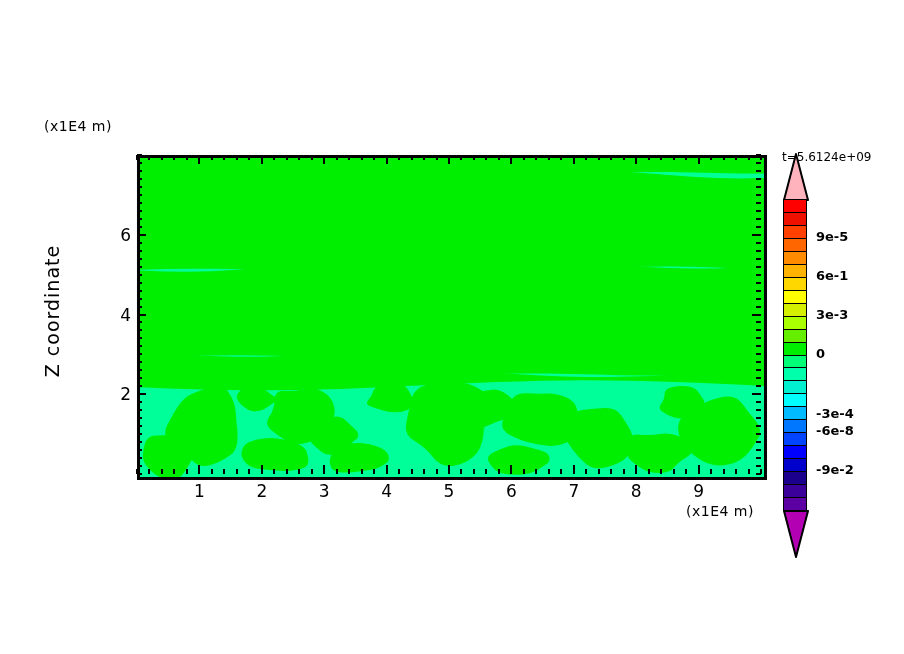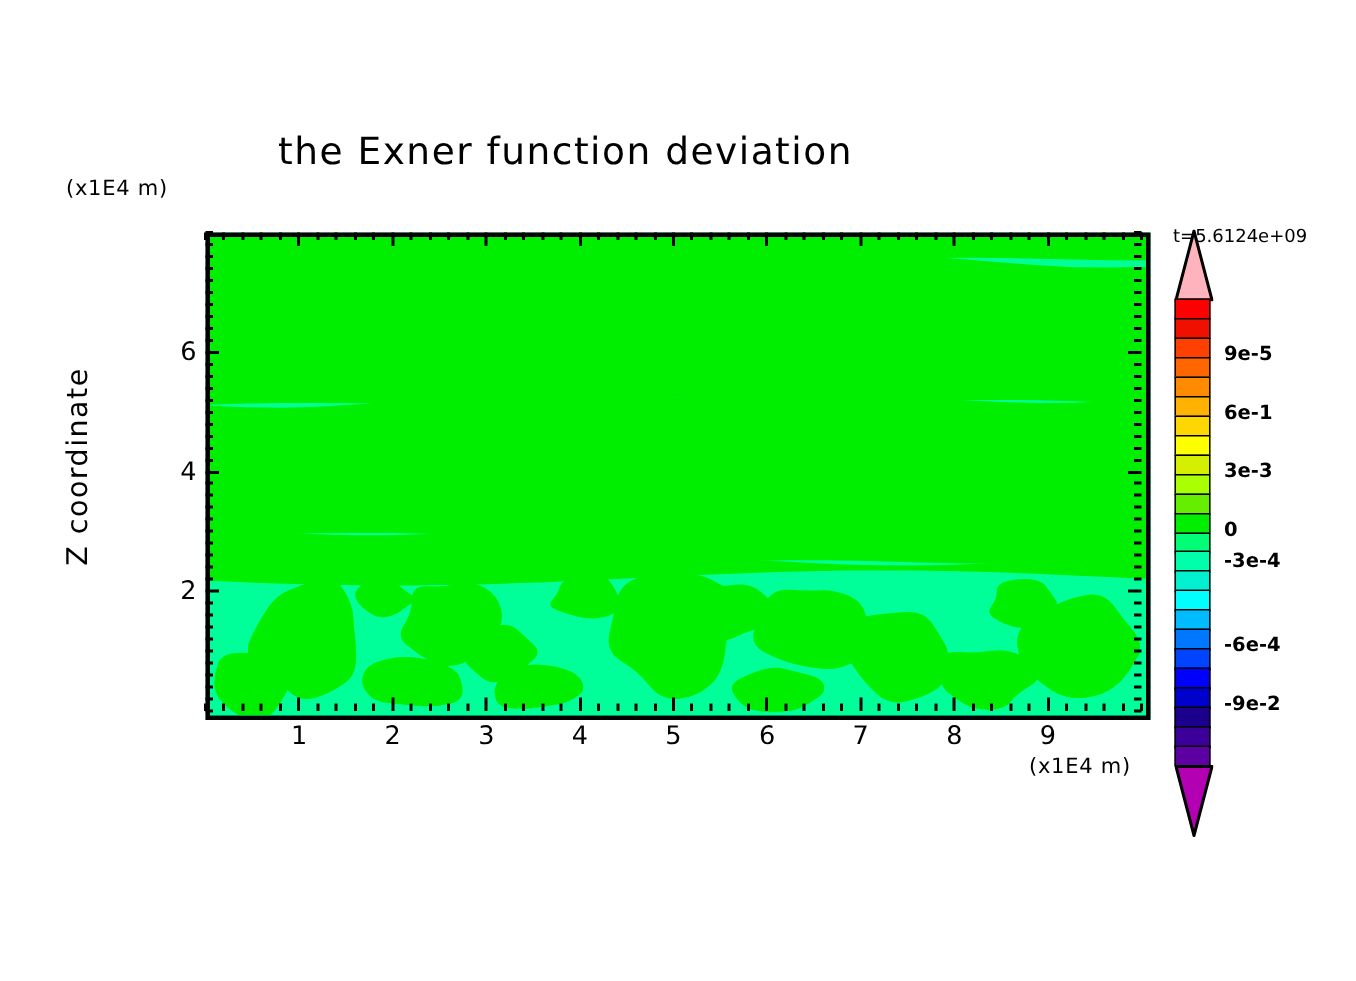--- a/index.html
+++ b/index.html
@@ -67,23 +67,20 @@
   .cb-lab{
     position:absolute;left:816px;font-size:13px;color:#000;white-space:nowrap;
     font-weight:bold;letter-spacing:0px;
   }
 </style>
 </head>
 <body>
 
 <div class="fig">
 
-  <div class="title">
-    <span class="tinner">the Exner function deviation</span>
-  </div>
 
   <div class="unit-top">(x1E4 m)</div>
   <div class="unit-bottom">(x1E4 m)</div>
 
   <div class="ylabel">Z coordinate</div>
 
   <div class="tstamp">t=5.6124e+09</div>
 
   <div class="plot">
     <svg width="624" height="319" viewBox="0 0 624 319">
@@ -357,18 +354,18 @@
       </div>
     <svg class="cbar-cap" style="top:311px;" width="26" height="48" viewBox="0 0 26 48">
       <polygon id="cap-bot" points="13,47 25,1 1,1" stroke="#000" stroke-width="2" stroke-linejoin="round" fill="#b300b3"></polygon>
     </svg>
   </div>
   <div id="cbar-labels">
       <div class="cb-lab" style="top: 228.875px;">9e-5</div>
       <div class="cb-lab" style="top: 267.75px;">6e-1</div>
       <div class="cb-lab" style="top: 306.625px;">3e-3</div>
       <div class="cb-lab" style="top: 345.5px;">0</div>
-      <div class="cb-lab" style="top: 367px;">-3e-4</div>
-      <div class="cb-lab" style="top: 423.25px;">-6e-4</div>
+      <div class="cb-lab" style="top: 406px;">-3e-4</div>
+      <div class="cb-lab" style="top: 423.25px;">-6e-8</div>
       <div class="cb-lab" style="top: 462.125px;">-9e-2</div>
     </div>
 
 </div>
 
 </body></html>

